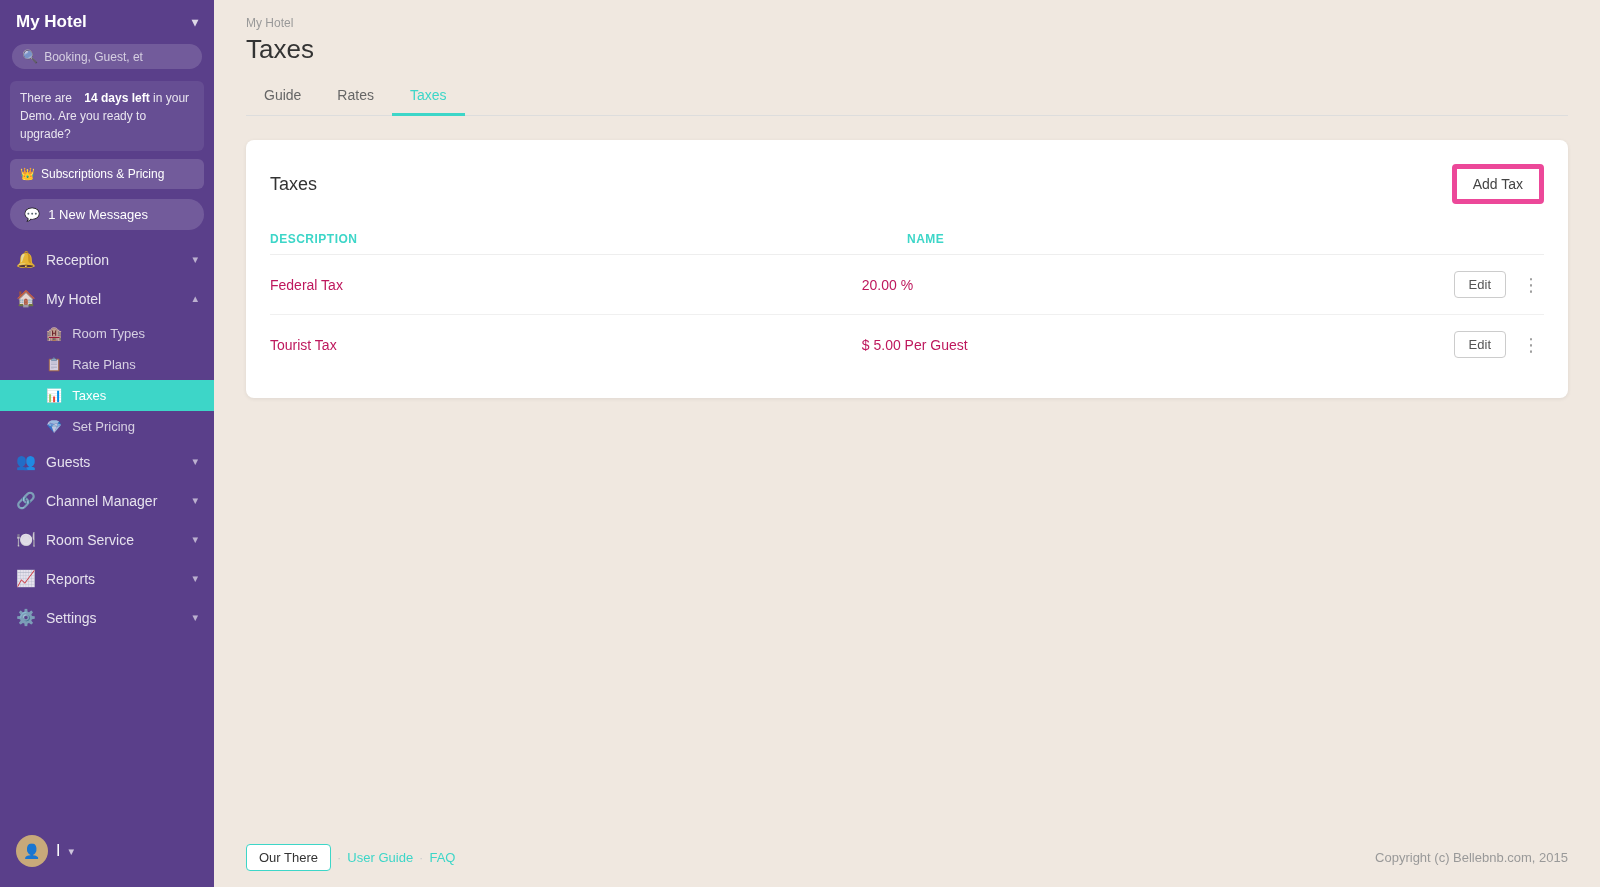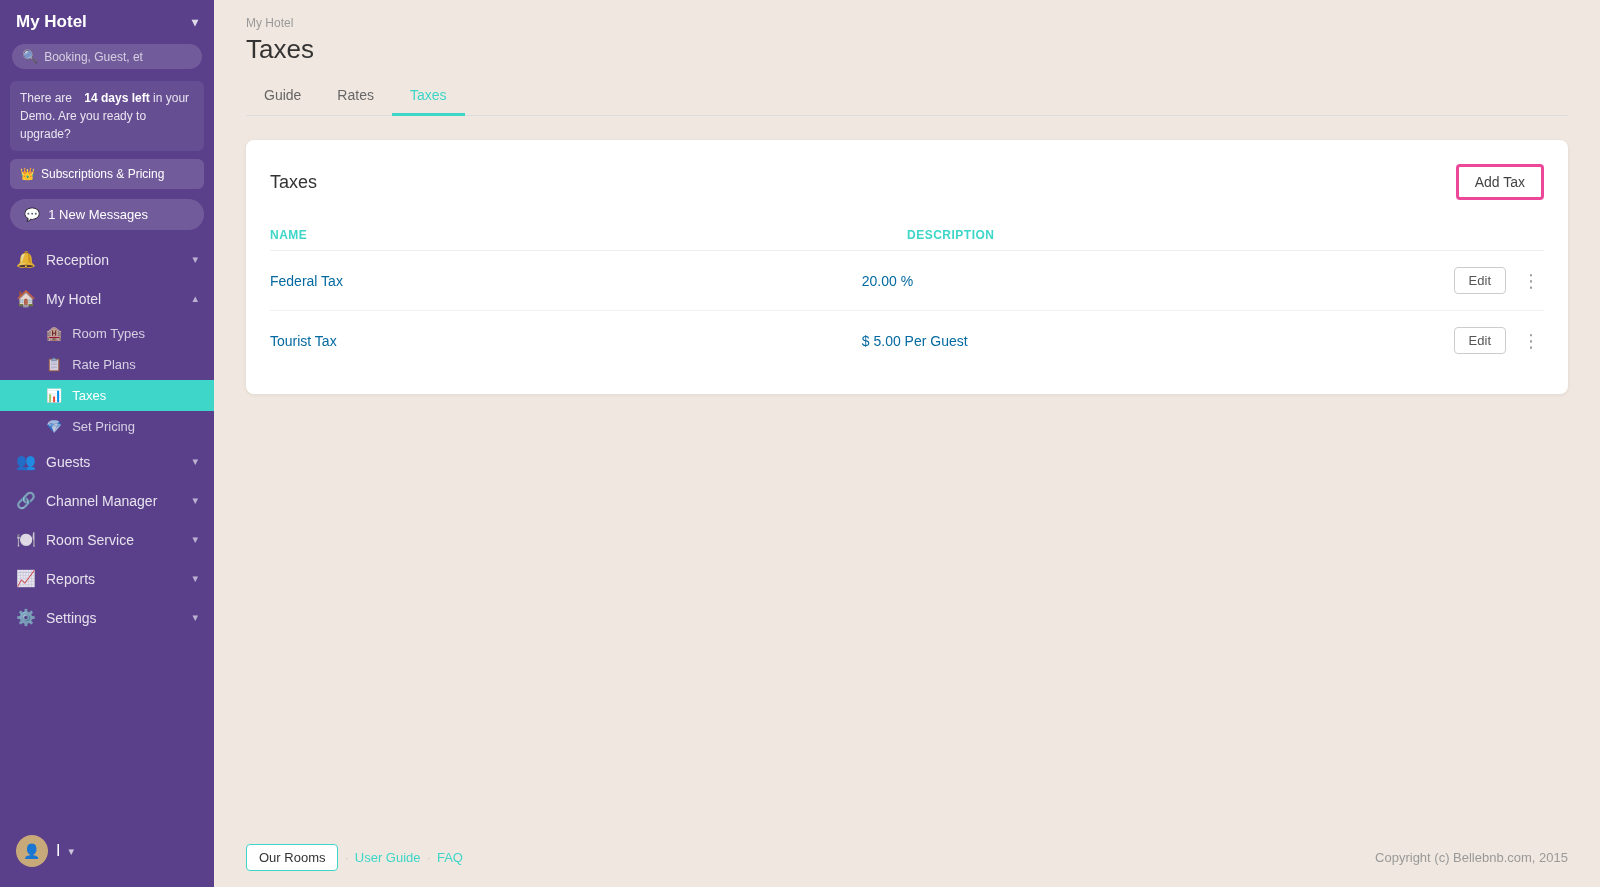--- a/index.html
+++ b/index.html
@@ -205,21 +205,21 @@
       margin-bottom: 20px;
     }
     .card-title {
       font-size: 18px;
       font-weight: 500;
       color: #333;
     }
 
     .add-tax-btn {
       background: #fff;
-      border: 3px solid #ec4899;
+      border: 5px solid #ec4899;
       border-radius: 4px;
       padding: 7px 16px;
       font-size: 14px;
       color: #444;
       cursor: pointer;
     }
 
     .table-header {
       display: grid;
       grid-template-columns: 1fr 1fr auto;
@@ -236,21 +236,21 @@
     }
 
     .table-row {
       display: grid;
       grid-template-columns: 1fr 1fr auto;
       padding: 16px 0;
       border-bottom: 1px solid #f0f0f0;
       align-items: center;
     }
     .table-row:last-child { border-bottom: none; }
-    .cell { font-size: 14px; color: #0369a1; }
+    .cell { font-size: 14px; color: #be185d; }
 
     .row-actions {
       display: flex;
       align-items: flex-end;
       gap: 12px;
     }
     .edit-btn {
       background: #fff;
       border: 1px solid #ccc;
       border-radius: 4px;
@@ -426,22 +426,22 @@
 
   <div class="content-area">
     <div class="card">
 
       <div class="card-header">
         <span class="card-title">Taxes</span>
         <button class="add-tax-btn">Add Tax</button>
       </div>
 
       <div class="table-header">
+        <span class="th">DESCRIPTION</span>
         <span class="th">NAME</span>
-        <span class="th">DESCRIPTION</span>
         <span class="th"></span>
       </div>
 
       <div class="table-row">
         <span class="cell">Federal Tax</span>
         <span class="cell">20.00 %</span>
         <div class="row-actions">
           <button class="edit-btn">Edit</button>
           <button class="more-btn">⋮</button>
         </div>
@@ -454,21 +454,21 @@
           <button class="edit-btn">Edit</button>
           <button class="more-btn">⋮</button>
         </div>
       </div>
 
     </div>
   </div>
 
   <div class="page-footer">
     <div class="footer-links">
-      <button class="footer-blog-btn">Our Rooms</button>
+      <button class="footer-blog-btn">Our There</button>
       <span class="footer-sep">·</span>
       <a class="footer-link">User Guide</a>
       <span class="footer-sep">·</span>
       <a class="footer-link">FAQ</a>
     </div>
     <span>Copyright (c) Bellebnb.com, 2015</span>
   </div>
 
 </div>
 

